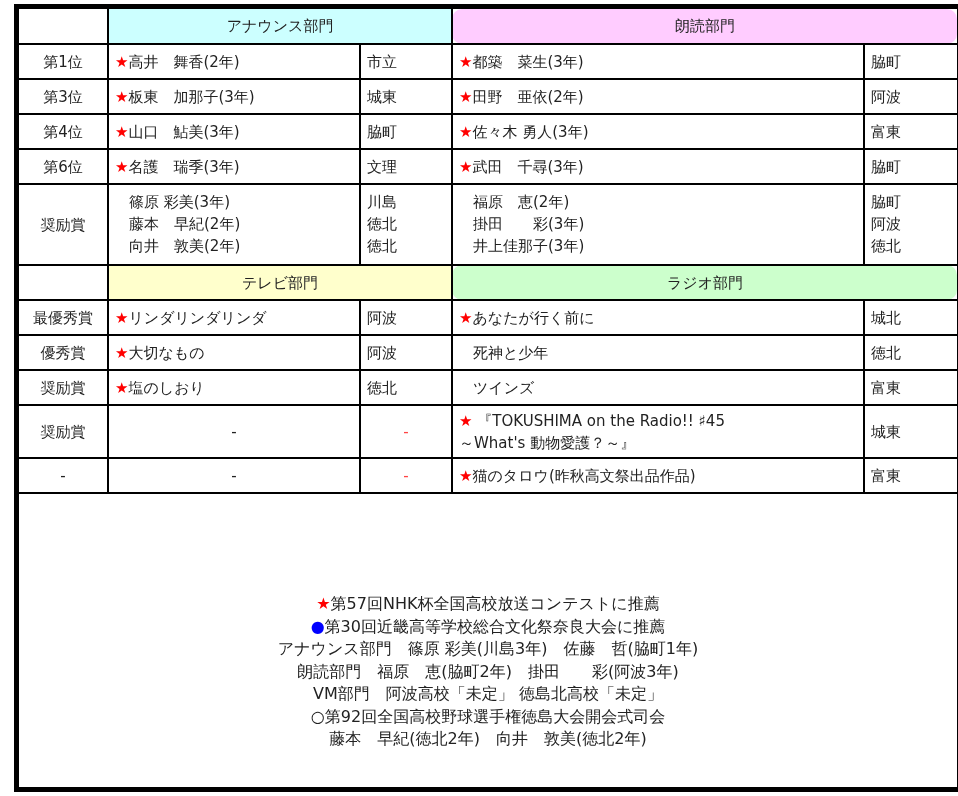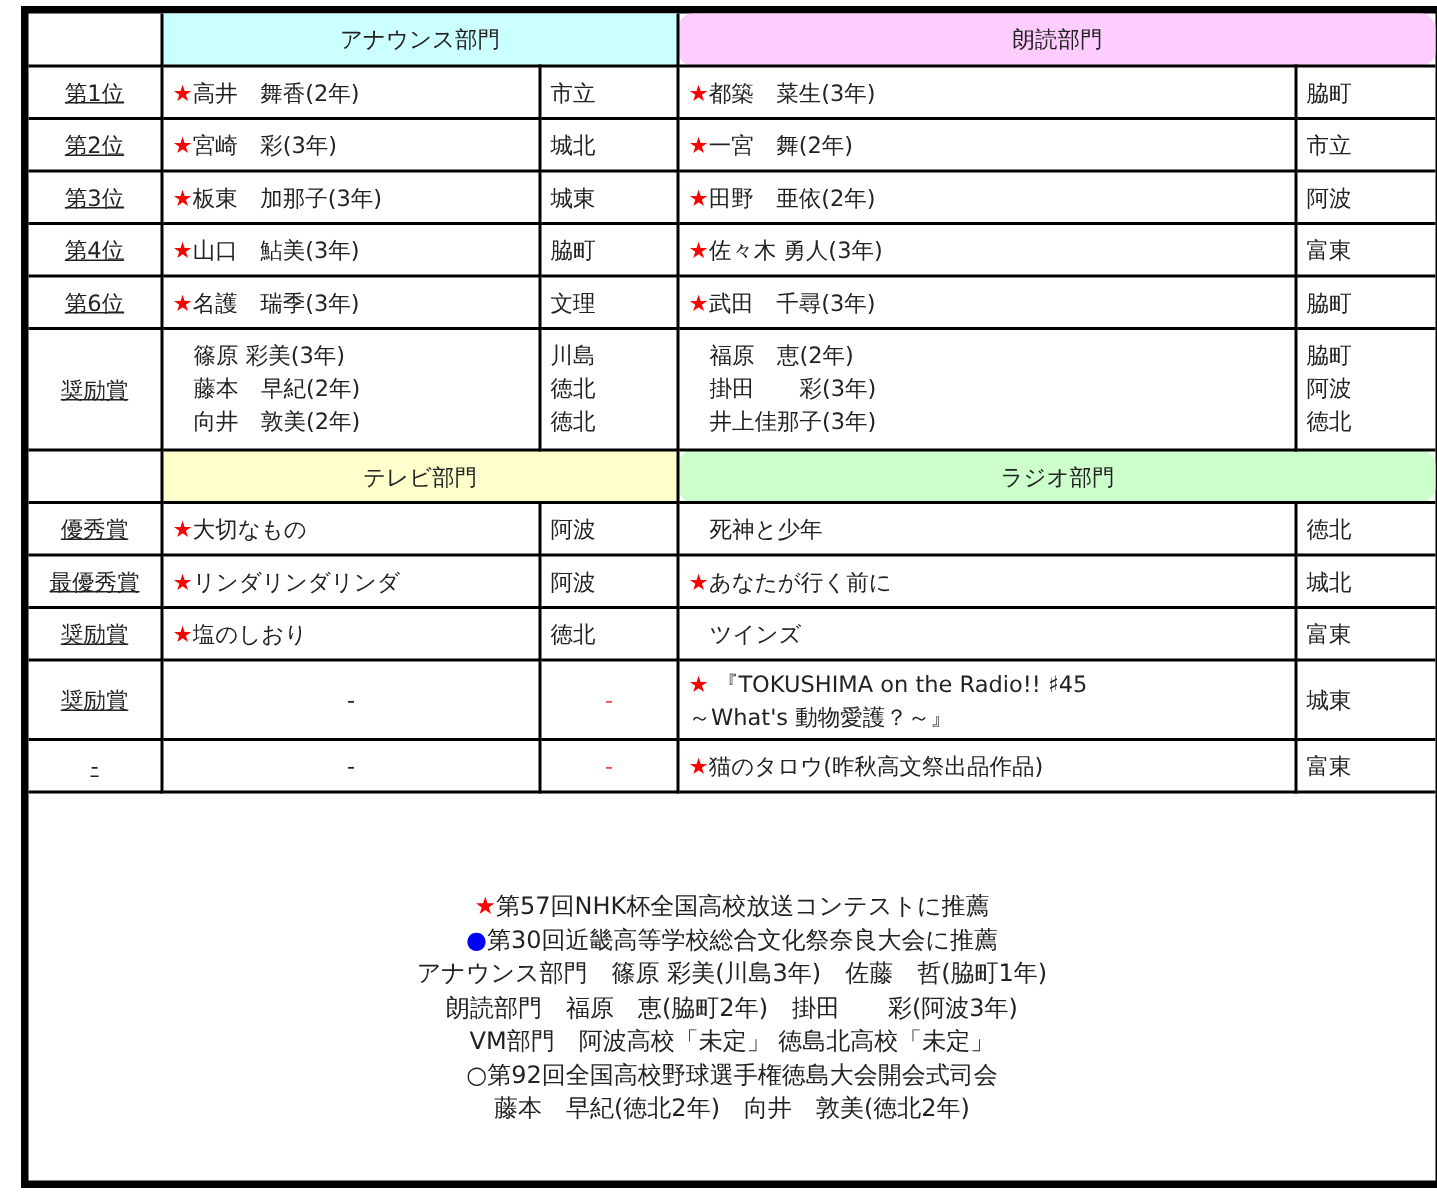--- a/index.html
+++ b/index.html
@@ -4,21 +4,21 @@
   <style>
     html, body { margin: 0; padding: 0; background: #ffffff; }
     body { width: 958px; height: 796px; position: relative; overflow: hidden;
            font-family: "DejaVu Sans", "Liberation Sans", sans-serif; color: #222; }
     .frame { position: absolute; left: 14px; top: 4px; width: 938px; height: 778px;
              border: 5px solid #000; background: #fff; }
     table.results { border-collapse: collapse; width: 938px; table-layout: fixed; }
     table.results td { border: 2px solid #000; font-size: 15px; line-height: 20px;
                        padding: 0 6px; height: 33px; vertical-align: middle; white-space: nowrap; }
     table.results tr:first-child td { border-top: none; }
-    table.results td:first-child { border-left: none; text-decoration: underline; }
+    table.results td:first-child { border-left: none; }
     table.results td:last-child { border-right: none; border-radius: 10px; }
     td.rank { text-align: center; }
     td.hdr { text-align: center; }
     td.ann-hdr { background: #ccffff; }
     td.rd-hdr { background: #ffccff; }
     td.tv-hdr { background: #ffffcc; }
     td.radio-hdr { background: #ccffcc; }
     td.center { text-align: center; }
     td.dash-red { text-align: center; color: #ff4444; }
     .star { color: #ff0000; }
@@ -49,27 +49,20 @@
         <td class="hdr ann-hdr" colspan="2">アナウンス部門</td>
         <td class="hdr rd-hdr" colspan="2">朗読部門</td>
       </tr>
 
       <tr>
         <td class="rank">第1位</td>
         <td><span class="star">★</span><span>高井　舞香(2年)</span></td>
         <td>市立</td>
         <td><span class="star">★</span><span>都築　菜生(3年)</span></td>
         <td>脇町</td>
-      </tr>
-      <tr>
-        <td class="rank">第2位</td>
-        <td><span class="star">★</span><span>宮崎　彩(3年)</span></td>
-        <td>城北</td>
-        <td><span class="star">★</span><span>一宮　舞(2年)</span></td>
-        <td>市立</td>
       </tr>
       <tr>
         <td class="rank">第3位</td>
         <td><span class="star">★</span><span>板東　加那子(3年)</span></td>
         <td>城東</td>
         <td><span class="star">★</span><span>田野　亜依(2年)</span></td>
         <td>阿波</td>
       </tr>
       <tr>
         <td class="rank">第4位</td>
@@ -110,32 +103,32 @@
         </td>
       </tr>
 
       <tr>
         <td></td>
         <td class="hdr tv-hdr" colspan="2">テレビ部門</td>
         <td class="hdr radio-hdr" colspan="2">ラジオ部門</td>
       </tr>
 
       <tr>
+        <td class="rank">最優秀賞</td>
+        <td><span class="star">★</span><span>リンダリンダリンダ</span></td>
+        <td>阿波</td>
+        <td><span class="star">★</span><span>あなたが行く前に</span></td>
+        <td>城北</td>
+      </tr>
+      <tr>
         <td class="rank">優秀賞</td>
         <td><span class="star">★</span><span>大切なもの</span></td>
         <td>阿波</td>
         <td><span class="indent">死神と少年</span></td>
         <td>徳北</td>
-      </tr>
-      <tr>
-        <td class="rank">最優秀賞</td>
-        <td><span class="star">★</span><span>リンダリンダリンダ</span></td>
-        <td>阿波</td>
-        <td><span class="star">★</span><span>あなたが行く前に</span></td>
-        <td>城北</td>
       </tr>
       <tr>
         <td class="rank">奨励賞</td>
         <td><span class="star">★</span><span>塩のしおり</span></td>
         <td>徳北</td>
         <td><span class="indent">ツインズ</span></td>
         <td>富東</td>
       </tr>
       <tr>
         <td class="rank" style="height:51px">奨励賞</td>

